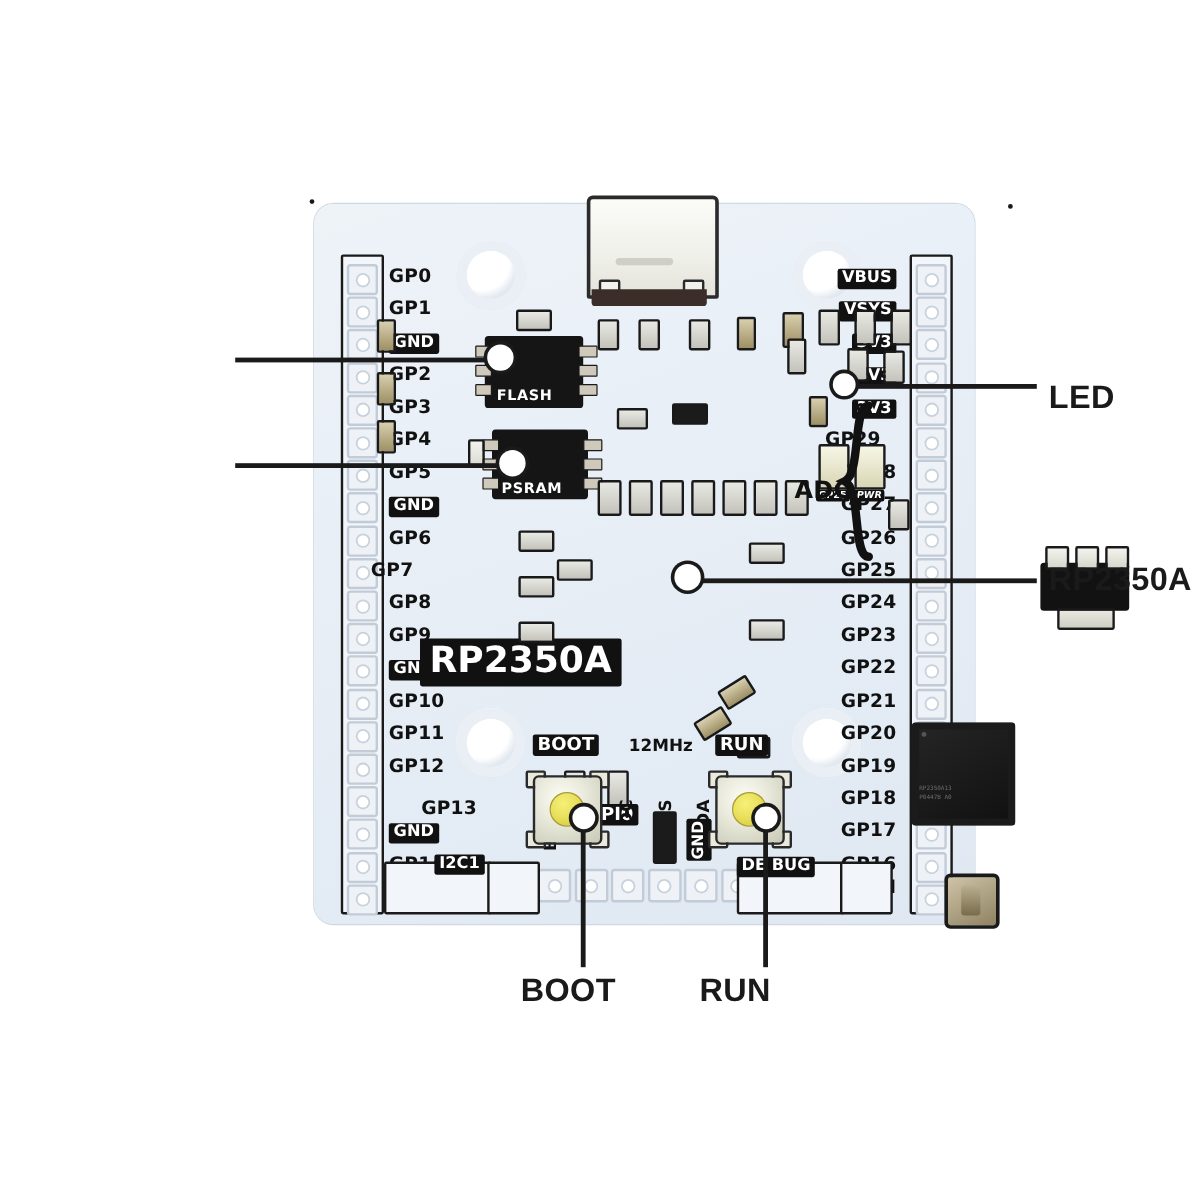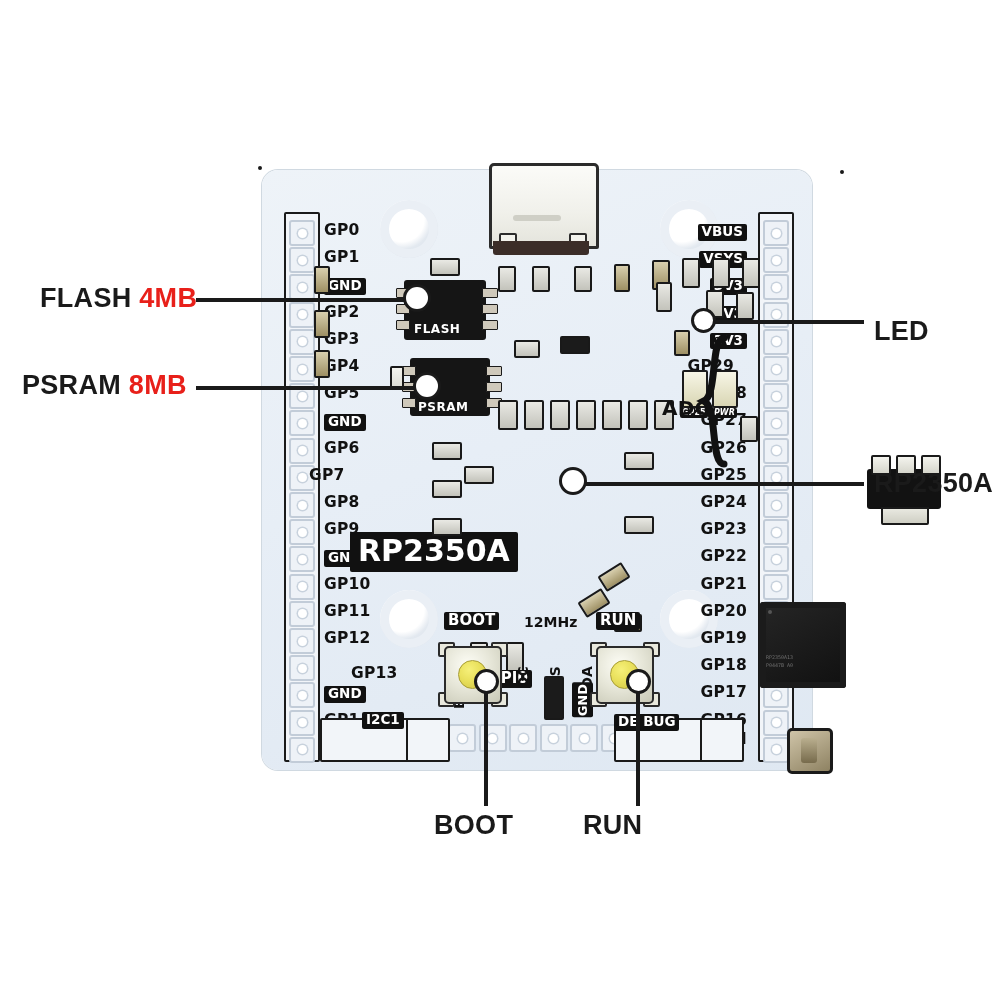--- a/index.html
+++ b/index.html
@@ -468,29 +468,23 @@
     <div class="tagblk big" style="left:182px;top:442px;">BOOT</div>
     <div class="tagblk big" style="left:334px;top:442px;">RUN</div>
     <div class="tagblk big" style="left:258px;top:444px;font-size:14px;background:transparent;color:#111;">12MHz</div>
 
     <div class="plab" style="left:400px;top:228px;font-size:20px;">ADC</div>
     <svg style="position:absolute;left:436px;top:166px;width:30px;height:130px;overflow:visible">
       <path d="M26,2 C12,2 20,58 6,65 C20,72 12,128 26,128" fill="none" stroke="#111" stroke-width="7" stroke-linecap="round"></path>
     </svg>
   </div>
 
-  <div class="callout-text" style="left:40px;top:283px;">
-    <span>FLASH </span><span class="hl">4MB</span>
-  </div>
   <div class="leader h" style="left:196px;top:298px;width:220px;"></div>
   <div class="dotend" style="left:406px;top:287px;"></div>
 
-  <div class="callout-text" style="left:22px;top:370px;">
-    <span>PSRAM </span><span class="hl">8MB</span>
-  </div>
   <div class="leader h" style="left:196px;top:386px;width:230px;"></div>
   <div class="dotend" style="left:416px;top:375px;"></div>
 
   <div class="callout-text" style="left:874px;top:316px;">LED</div>
   <div class="leader h" style="left:704px;top:320px;width:160px;"></div>
   <div class="dotend sm" style="left:694px;top:311px;"></div>
 
   <div class="callout-text" style="left:874px;top:468px;">RP2350A</div>
   <div class="leader h" style="left:574px;top:482px;width:290px;"></div>
   <div class="dotend" style="left:562px;top:470px;"></div>

